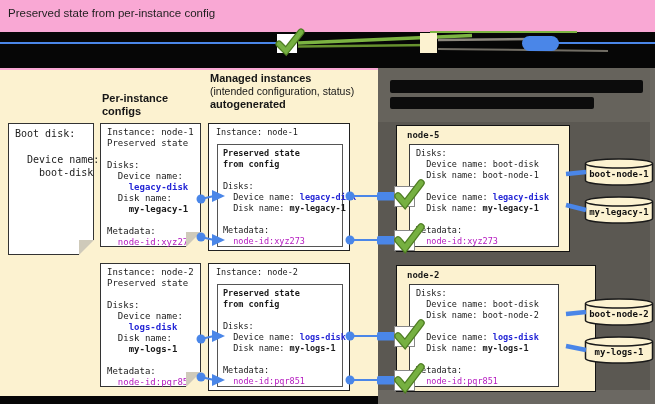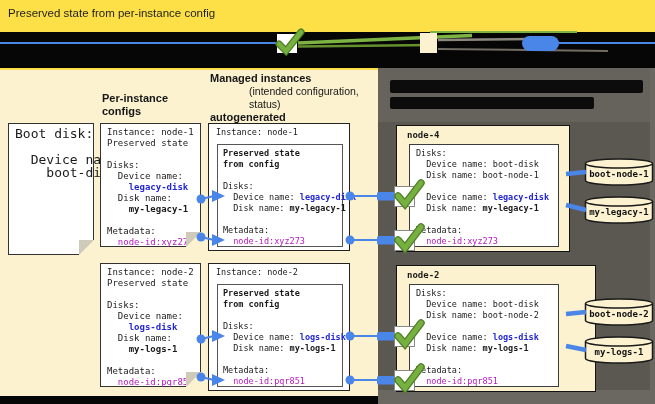--- a/index.html
+++ b/index.html
@@ -1,16 +1,16 @@
 <!DOCTYPE html>
 <html><head>
 <meta charset="utf-8">
 <style>
   html,body{margin:0;padding:0;background:#fff;}
-  .canvas{position:relative;width:655px;height:404px;background:#fde047;overflow:hidden;
+  .canvas{position:relative;width:655px;height:404px;background:#f9a8d4;overflow:hidden;
           font-family:"Liberation Sans",sans-serif;}
   .abs{position:absolute;}
   .mono{font-family:"DejaVu Sans Mono",monospace;color:#1a1a1a;}
   .title{left:8px;top:7px;font-size:11.5px;color:#1f1f1f;}
 
   
   .legend-bar{left:0;top:32px;width:655px;height:36px;background:#060606;}
   .legend-white-box{left:277px;top:34px;width:20px;height:19px;background:#fff;z-index:3;}
   .swatch-beige{left:420px;top:33px;width:17px;height:20px;background:#fcf2d0;z-index:3;}
   .pill-blue{left:522px;top:35.5px;width:37px;height:15px;background:#4a86e8;border-radius:8px;z-index:3;}
@@ -20,28 +20,28 @@
   .panel-left{left:0;top:70px;width:378px;height:326px;background:#fcf2d0;}
   .strip-black-bottom{left:0;top:396px;width:378px;height:8px;background:#060606;}
   .panel-dark{left:378px;top:68px;width:277px;height:336px;background:#5b5852;}
   .panel-dark-topband{left:378px;top:68px;width:277px;height:54px;background:#66635c;}
   .panel-dark-right{left:650px;top:68px;width:5px;height:336px;background:#6b6862;}
   .panel-dark-bottom{left:378px;top:390px;width:277px;height:14px;background:#6b6862;}
   .redacted-bar{background:#0c0c0c;border-radius:2px;}
 
   
   .col-heading{font-weight:bold;font-size:11px;line-height:13px;color:#161616;}
-  .heading-plain{font-weight:normal;font-size:10.5px;margin-left:39px;}
+  .heading-plain{font-weight:normal;font-size:10.5px;}
 
   
   .doc{background:#fff;border:1px solid #333;box-sizing:border-box;white-space:pre;}
   .doc::after{content:'';position:absolute;bottom:-1px;right:-1px;border-style:solid;
     border-width:0 0 15px 15px;border-color:transparent transparent #fcf2d0 #cfcaba;}
   .doc-pad{padding:3px 0 0 6px;}
-  .tmpl-text{font-size:13px;line-height:13px;}
+  .tmpl-text{font-size:10px;line-height:13px;}
   .pic-text{font-size:9px;line-height:11px;}
 
   
   .box{background:#fff;border:1px solid #222;box-sizing:border-box;}
   .box-title{padding:3px 0 0 7px;font-size:8.5px;white-space:pre;}
   .inner-box{position:absolute;left:8px;top:20px;width:126px;height:103px;border:1px solid #555;
     box-sizing:border-box;padding:3px 0 0 5px;white-space:pre;font-size:8.5px;line-height:11px;}
   .vm-box{background:#fcf2d0;border:1.5px solid #121212;box-sizing:border-box;}
   .vm-inner{position:absolute;left:12px;top:18px;width:150px;height:103px;background:#fff;
     border:1px solid #3c3c3c;box-sizing:border-box;padding:3px 0 0 6px;white-space:pre;
@@ -115,21 +115,21 @@
   <div class="abs box" style="left:208px;top:123px;width:142px;height:128px;">
     <div class="box-title mono">Instance: node-1</div>
     <div class="inner-box mono"><div class="ln"><span class="b">Preserved state</span></div><div class="ln"><span class="b">from config</span></div><div class="ln">&nbsp;</div><div class="ln"><span>Disks:</span></div><div class="ln"><span>  Device name: </span><span class="blue">legacy-disk</span></div><div class="ln"><span>  Disk name: </span><span class="b">my-legacy-1</span></div><div class="ln">&nbsp;</div><div class="ln"><span>Metadata:</span></div><div class="ln"><span class="mag">  node-id:xyz273</span></div></div>
   </div>
   <div class="abs box" style="left:208px;top:263px;width:142px;height:128px;">
     <div class="box-title mono">Instance: node-2</div>
     <div class="inner-box mono"><div class="ln"><span class="b">Preserved state</span></div><div class="ln"><span class="b">from config</span></div><div class="ln">&nbsp;</div><div class="ln"><span>Disks:</span></div><div class="ln"><span>  Device name: </span><span class="blue">logs-disk</span></div><div class="ln"><span>  Disk name: </span><span class="b">my-logs-1</span></div><div class="ln">&nbsp;</div><div class="ln"><span>Metadata:</span></div><div class="ln"><span class="mag">  node-id:pqr851</span></div></div>
   </div>
 
   <div class="abs vm-box" style="left:396px;top:125px;width:174px;height:127px;">
-    <div class="vm-title mono">node-4</div>
+    <div class="vm-title mono">node-5</div>
     <div class="vm-inner"><div class="ln"><span>Disks:</span></div><div class="ln"><span>  Device name: boot-disk</span></div><div class="ln"><span>  Disk name: boot-node-1</span></div><div class="ln">&nbsp;</div><div class="ln"><span>  Device name: </span><span class="blue">legacy-disk</span></div><div class="ln"><span>  Disk name: </span><span class="b">my-legacy-1</span></div><div class="ln">&nbsp;</div><div class="ln"><span>Metadata:</span></div><div class="ln"><span class="mag">  node-id:xyz273</span></div></div>
   </div>
   <div class="abs vm-box" style="left:396px;top:265px;width:200px;height:127px;">
     <div class="vm-title mono">node-2</div>
     <div class="vm-inner"><div class="ln"><span>Disks:</span></div><div class="ln"><span>  Device name: boot-disk</span></div><div class="ln"><span>  Disk name: boot-node-2</span></div><div class="ln">&nbsp;</div><div class="ln"><span>  Device name: </span><span class="blue">logs-disk</span></div><div class="ln"><span>  Disk name: </span><span class="b">my-logs-1</span></div><div class="ln">&nbsp;</div><div class="ln"><span>Metadata:</span></div><div class="ln"><span class="mag">  node-id:pqr851</span></div></div>
   </div>
 
   <svg class="abs cyl" style="left:584px;top:158px;" width="70" height="28">
     <path d="M1.5,5.5 V22.5 A33.5,4.5 0 0 0 68.5,22.5 V5.5" fill="#fcf2d0" stroke="#1a1a1a" stroke-width="1.5"></path>
     <ellipse cx="35" cy="5.5" rx="33.5" ry="4.5" fill="#fcf2d0" stroke="#1a1a1a" stroke-width="1.5"></ellipse>

